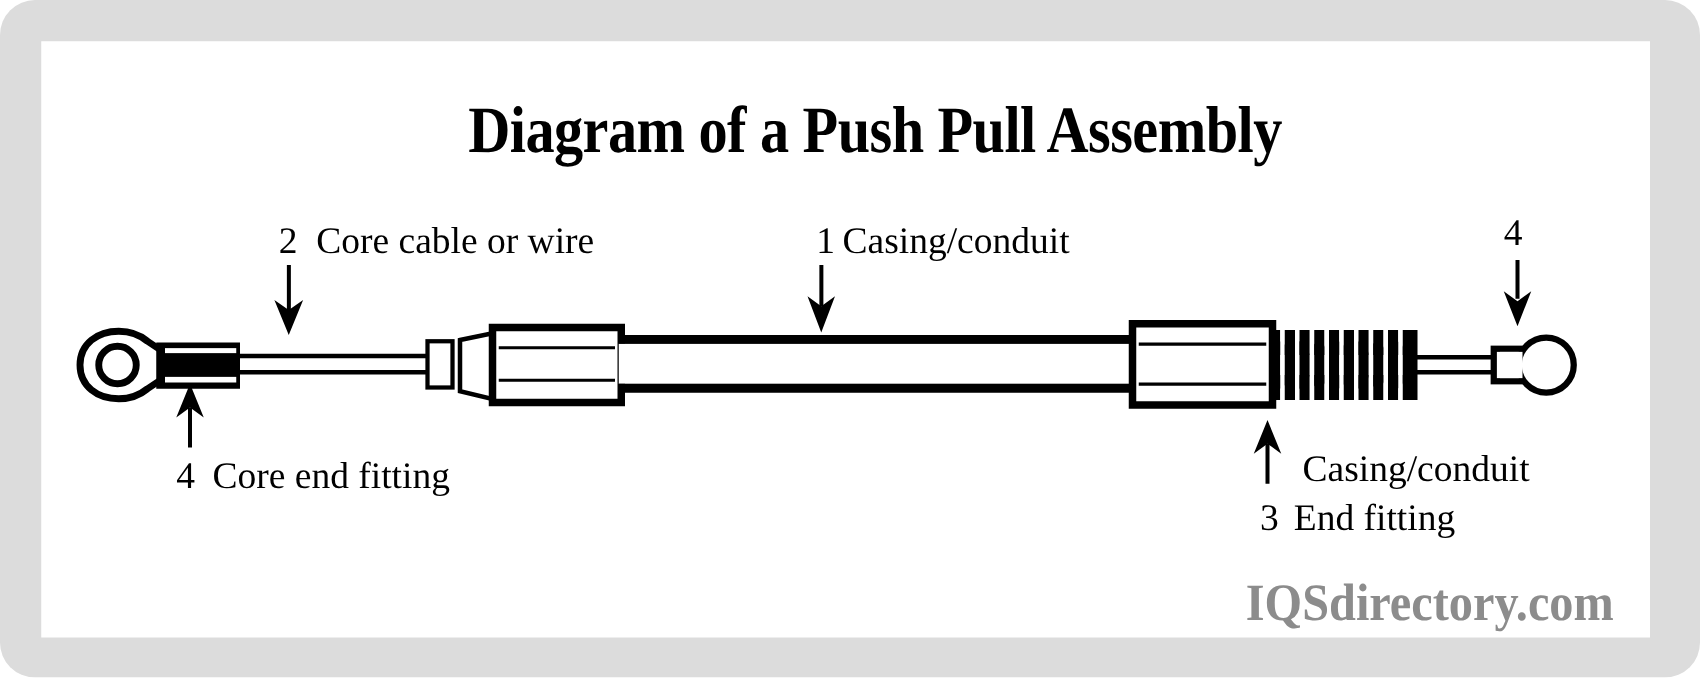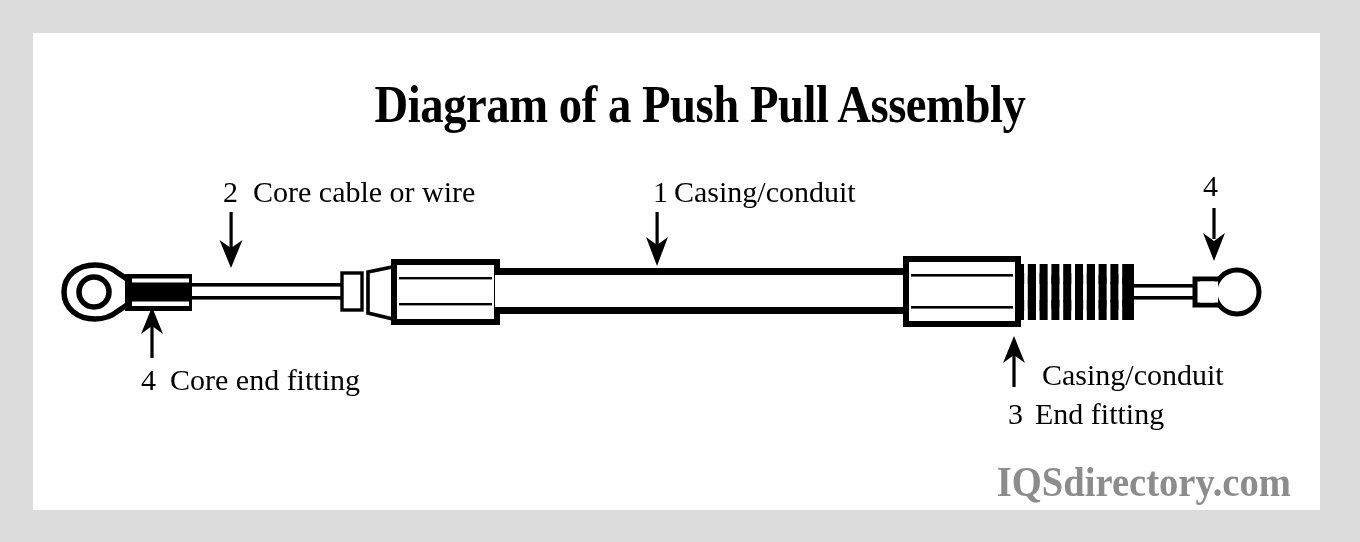--- a/index.html
+++ b/index.html
@@ -7,20 +7,21 @@
     padding: 0;
     background: #ffffff;
   }
   #page {
     position: relative;
     width: 1360px;
     height: 542px;
     background: #dcdcdc;
     overflow: hidden;
     font-family: "Liberation Serif", "DejaVu Serif", serif;
+    border-radius: 28px;
   }
   #canvas {
     position: absolute;
     left: 33px;
     top: 33px;
     width: 1287px;
     height: 477px;
     background: #ffffff;
   }
   #diagram-svg {

